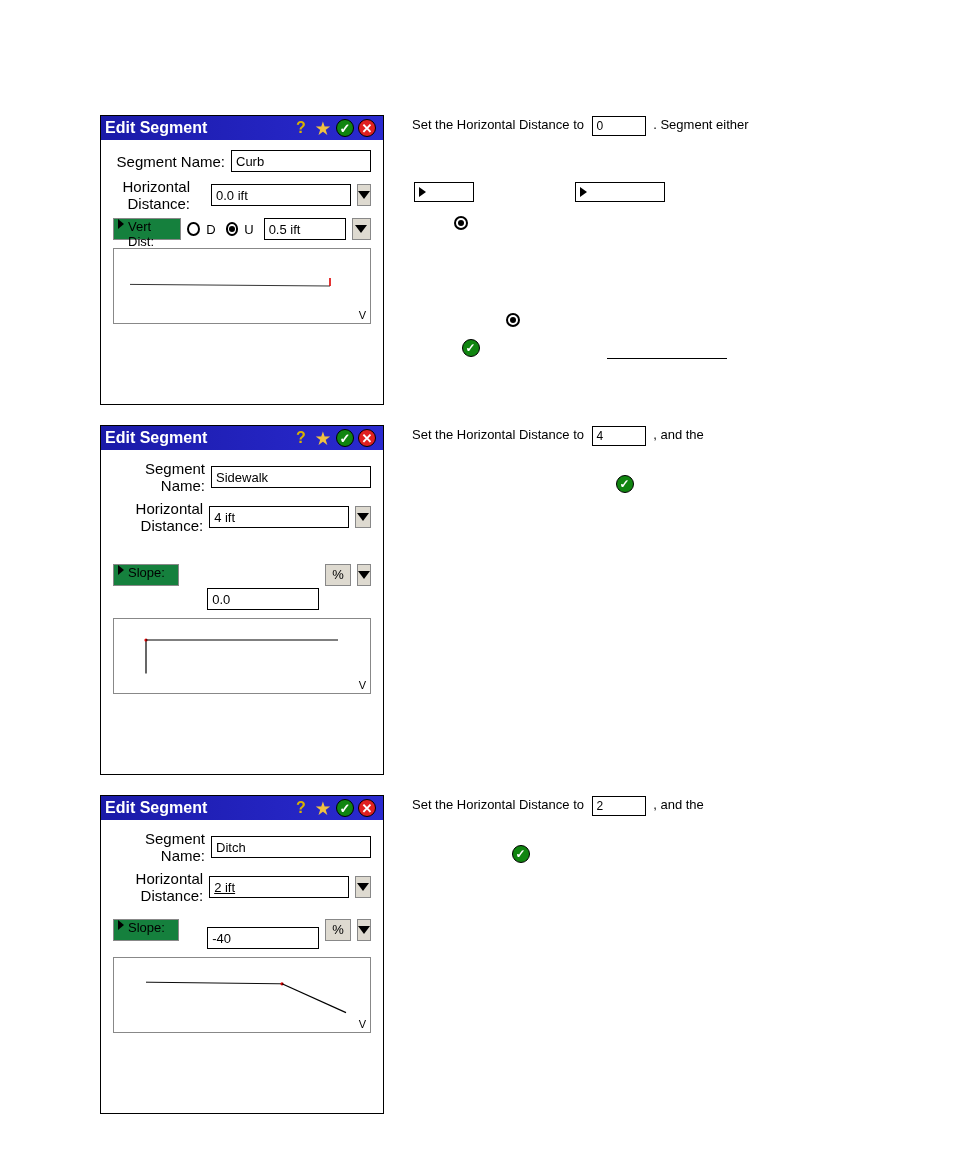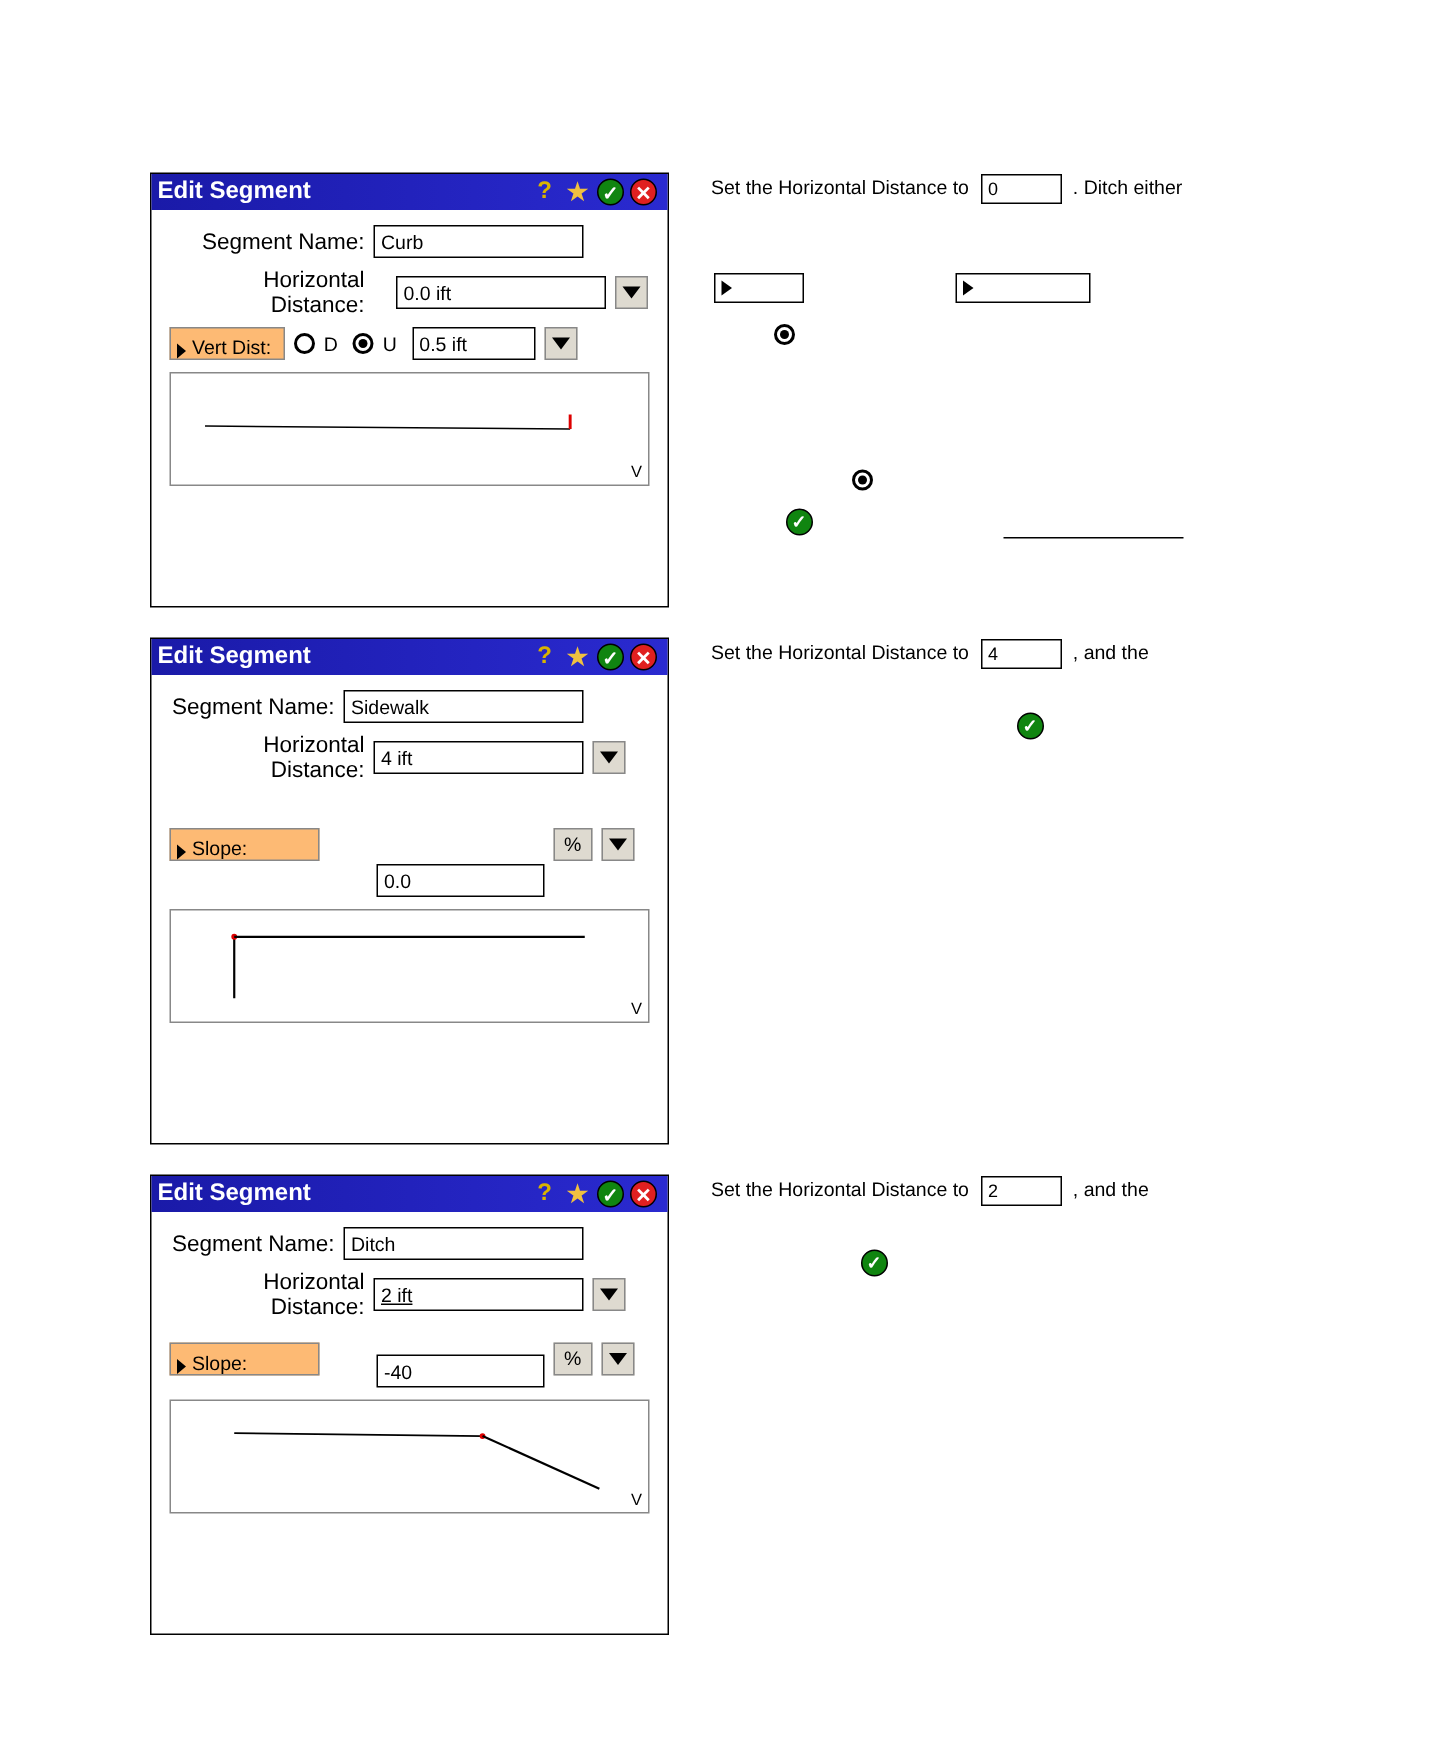--- a/index.html
+++ b/index.html
@@ -18,21 +18,21 @@
     left: 100px;
     top: 115px;
     width: 770px;
   }
   .row {
     display: flex;
     align-items: flex-start;
     margin-bottom: 20px;
   }
   .dialog {
-    width: 346px;
+    width: 284px;
     border: 1px solid #000;
     background: #fff;
     flex-shrink: 0;
   }
   .titlebar {
     height: 24px;
     background: linear-gradient(to right, #1a1aa8, #2a2ad0);
     display: flex;
     align-items: center;
     padding: 0 6px 0 4px;
@@ -102,25 +102,25 @@
     justify-content: center;
   }
   .dropdown-tri {
     width: 0; height: 0;
     border-left: 6px solid transparent;
     border-right: 6px solid transparent;
     border-top: 8px solid #000;
   }
   .pill-btn {
     border: 1px solid #888;
-    background: #fdba74;
+    background: #15803d;
     height: 22px;
     padding: 0 8px 0 4px;
     display: inline-flex;
-    align-items: flex-end;
+    align-items: flex-start;
     font-size: 13px;
   }
   .right-tri {
     width: 0; height: 0;
     border-top: 5px solid transparent;
     border-bottom: 5px solid transparent;
     border-left: 6px solid #000;
     margin-right: 4px;
   }
   .radio {
@@ -275,21 +275,21 @@
           <span class="vlabel">V</span>
         </div>
         <div style="height:68px"></div>
       </div>
     </div>
 
     <div class="instr">
       <div>
         <span>Set the Horizontal Distance to </span>
         <span class="inline-input">0</span>
-        <span>. Ditch either</span>
+        <span>. Segment either</span>
       </div>
       <div style="margin-top:46px;">
         <span class="inline-tri-btn-wide" style="width:60px">
             <span class="t" style="width:0;height:0;border-top:5px solid transparent;border-bottom:5px solid transparent;border-left:7px solid #000;margin-right:28px;"></span>
           </span>
         <span style="display:inline-block; width:90px;"></span>
         <span class="inline-tri-btn-wide" style="width:90px">
             <span style="width:0;height:0;border-top:5px solid transparent;border-bottom:5px solid transparent;border-left:7px solid #000;margin-right:50px;"></span>
           </span>
       </div>

